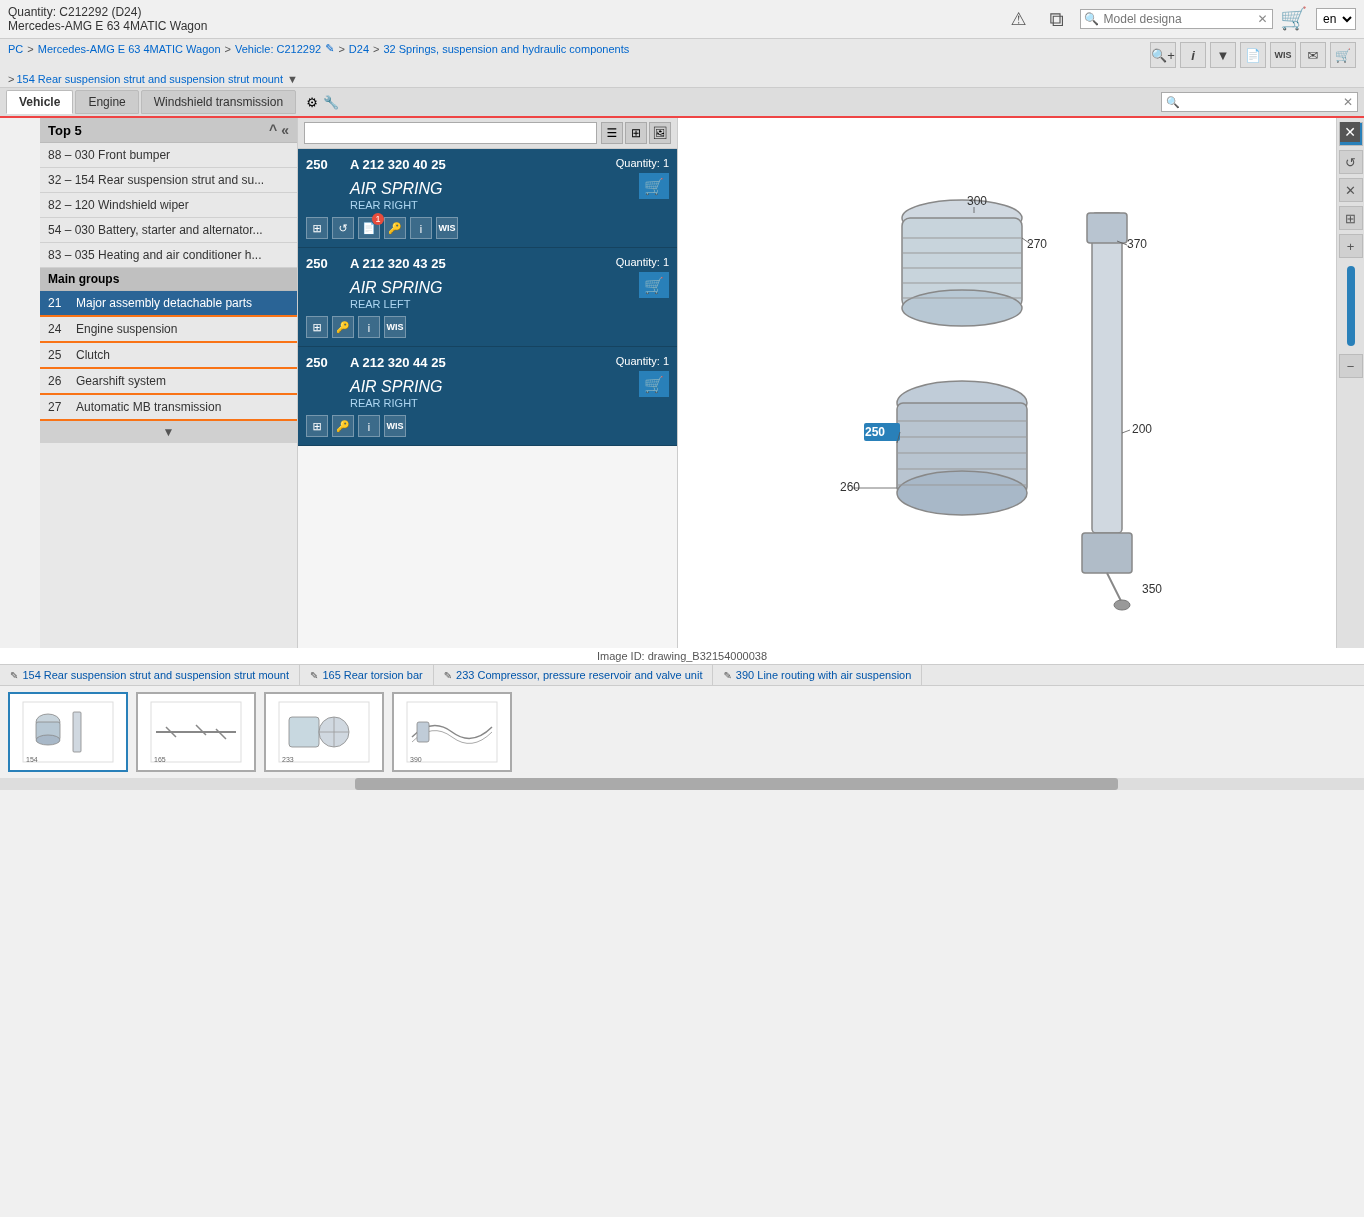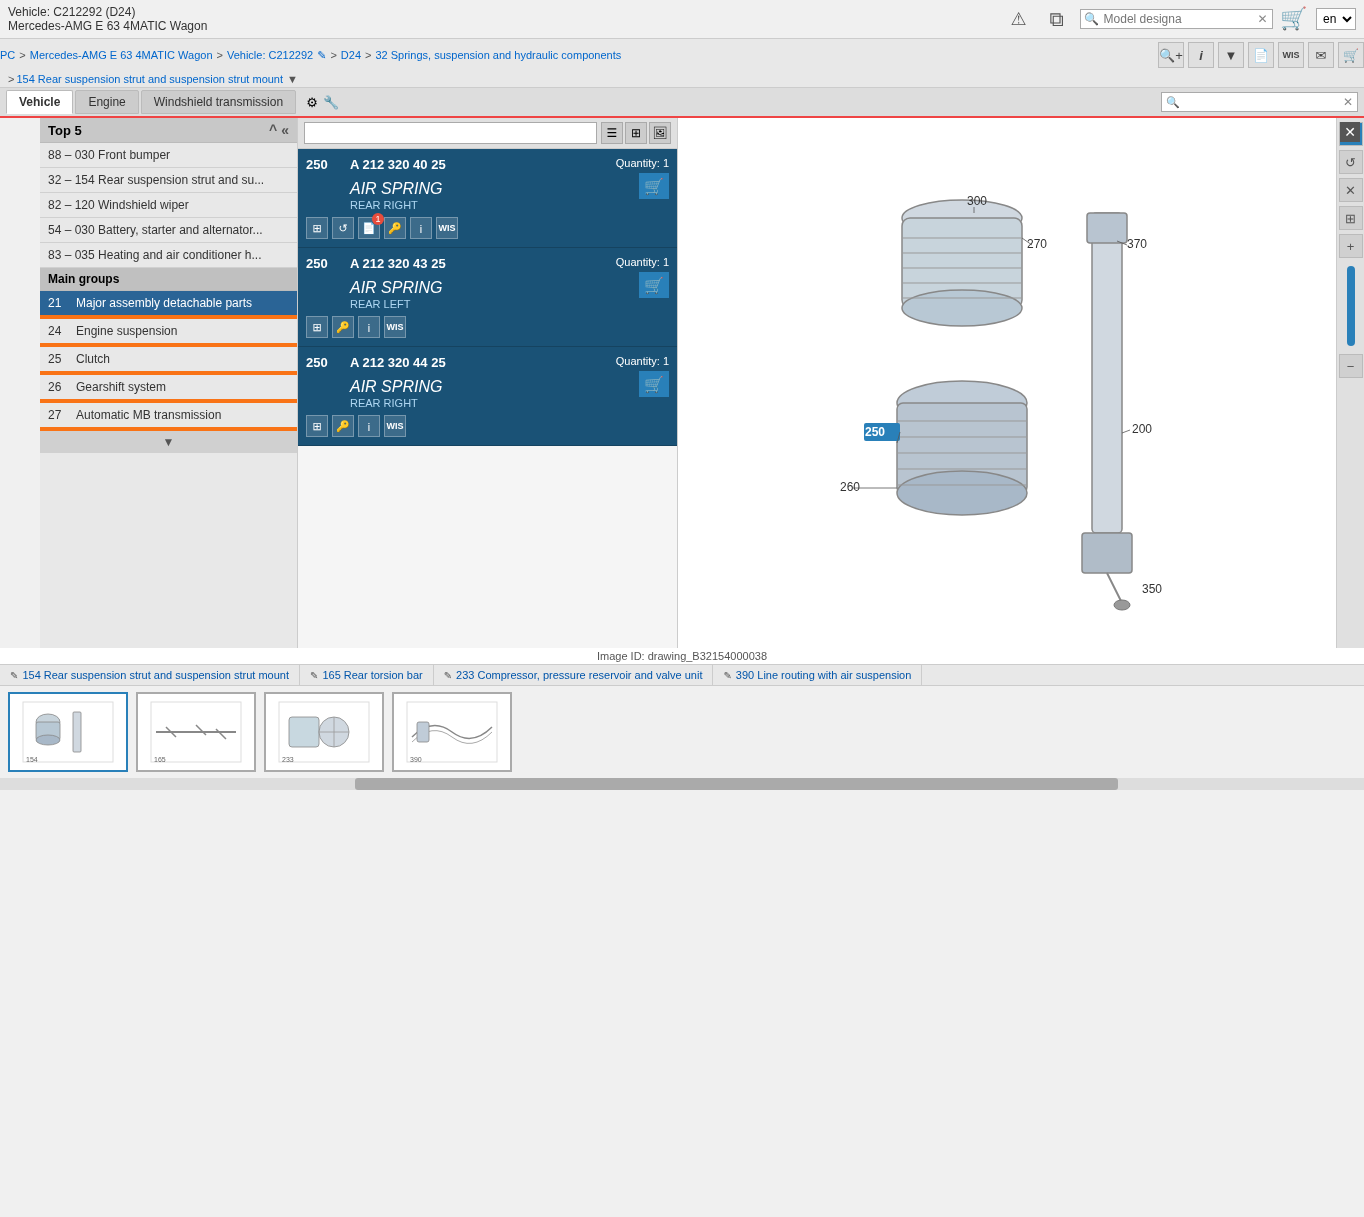--- a/index.html
+++ b/index.html
@@ -123,21 +123,21 @@
     }
     .sidebar-divider {
       background: #c0c0c0;
       padding: 4px 8px;
       font-weight: bold;
       font-size: 12px;
       border-bottom: 1px solid #bbb;
     }
     .sidebar-group-item {
       padding: 5px 8px 5px 8px;
-      border-bottom: 4px solid #f97316;
+      border-bottom: 2px solid #f97316;
       cursor: pointer;
       font-size: 12px;
       color: #333;
       display: flex;
       align-items: flex-start;
       gap: 8px;
     }
     .sidebar-group-item.active { background: #2a6496; color: white; }
     .sidebar-group-num { min-width: 20px; font-size: 12px; }
     .sidebar-group-label { flex: 1; }
@@ -321,42 +321,42 @@
     
     .diagram-svg { max-width: 100%; max-height: 100%; }
   </style>
 </head>
 <body>
 
 <div class="app-wrapper">
 
   <div class="header">
     <div class="header-left">
-      <span class="vehicle-id">Vehicle: C212292 (D24)</span>
+      <span class="vehicle-id">Quantity: C212292 (D24)</span>
       <span class="vehicle-name">Mercedes-AMG E 63 4MATIC Wagon</span>
     </div>
     <div class="header-right">
       <div class="header-icon" title="Warning">⚠</div>
       <div class="header-icon" title="Copy" style="font-size:20px">⧉</div>
       <div class="search-box-header">
         <span class="search-icon-small">🔍</span>
         <input type="text" value="" placeholder="Model designa" style="">
         <span class="clear-icon">✕</span>
       </div>
       <div class="cart-icon">🛒</div>
       <select class="lang-selector">
         <option>en</option>
         <option>de</option>
         <option>fr</option>
       </select>
     </div>
   </div>
 
   <div class="breadcrumb-area">
-    <div style="display:flex; align-items:center; padding: 3px 0; position:relative;">
+    <div style="display:flex; align-items:flex-start; padding: 3px 8px; position:relative;">
       <div class="breadcrumb" style="flex:1; border:none; background:transparent; padding:0;">
         <a>PC</a>
         <span class="sep">&gt;</span>
         <a>Mercedes-AMG E 63 4MATIC Wagon</a>
         <span class="sep">&gt;</span>
         <a>Vehicle: C212292</a>
         <span class="edit-icon">✎</span>
         <span class="sep">&gt;</span>
         <a>D24</a>
         <span class="sep">&gt;</span>

